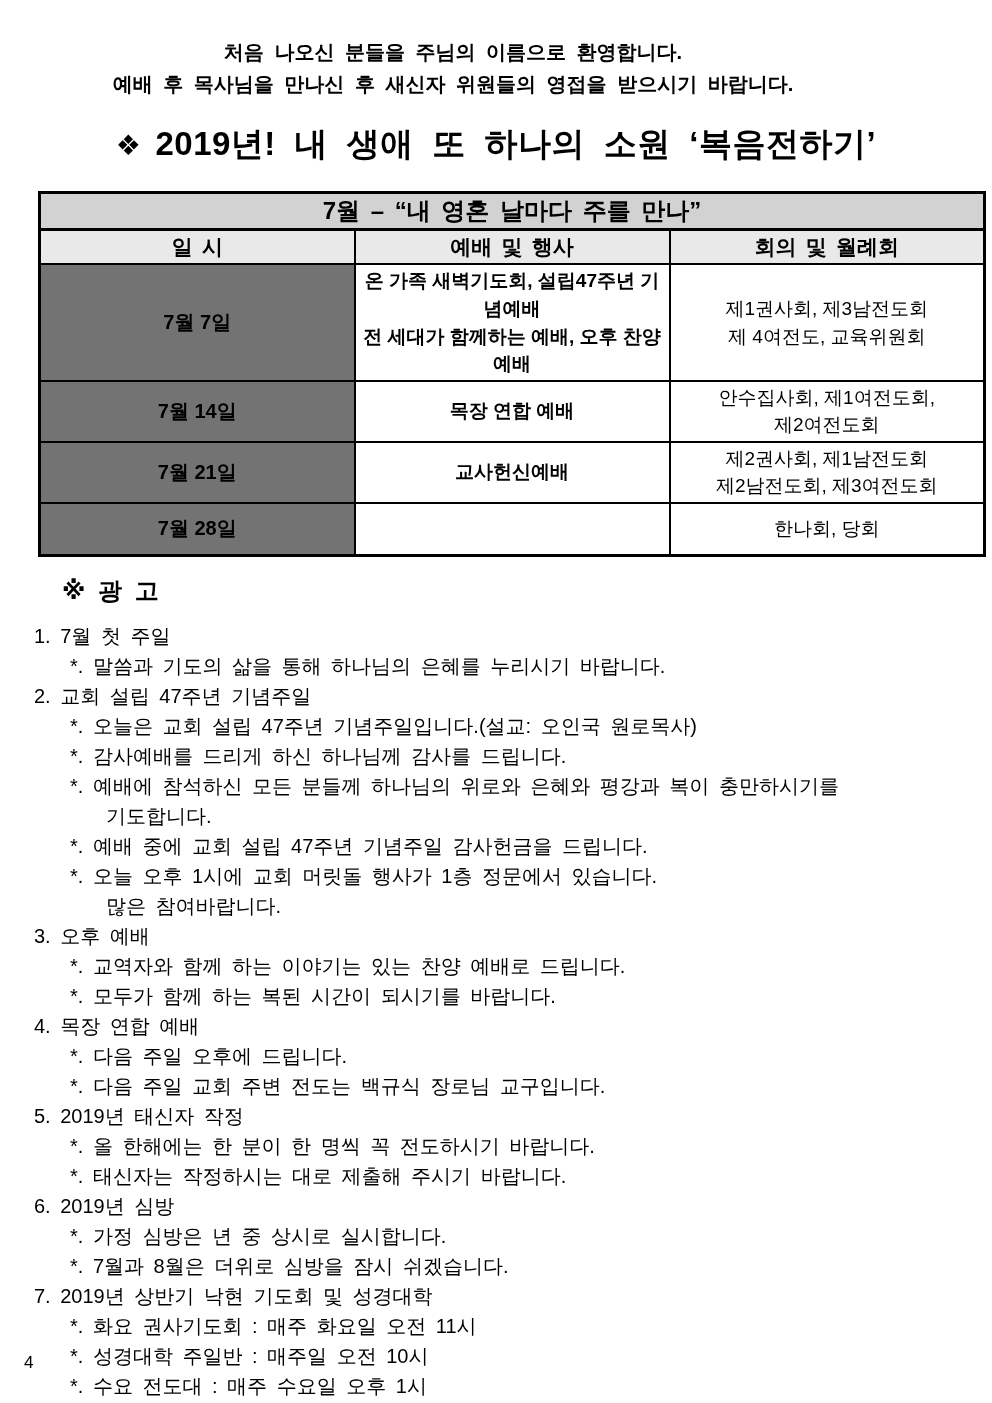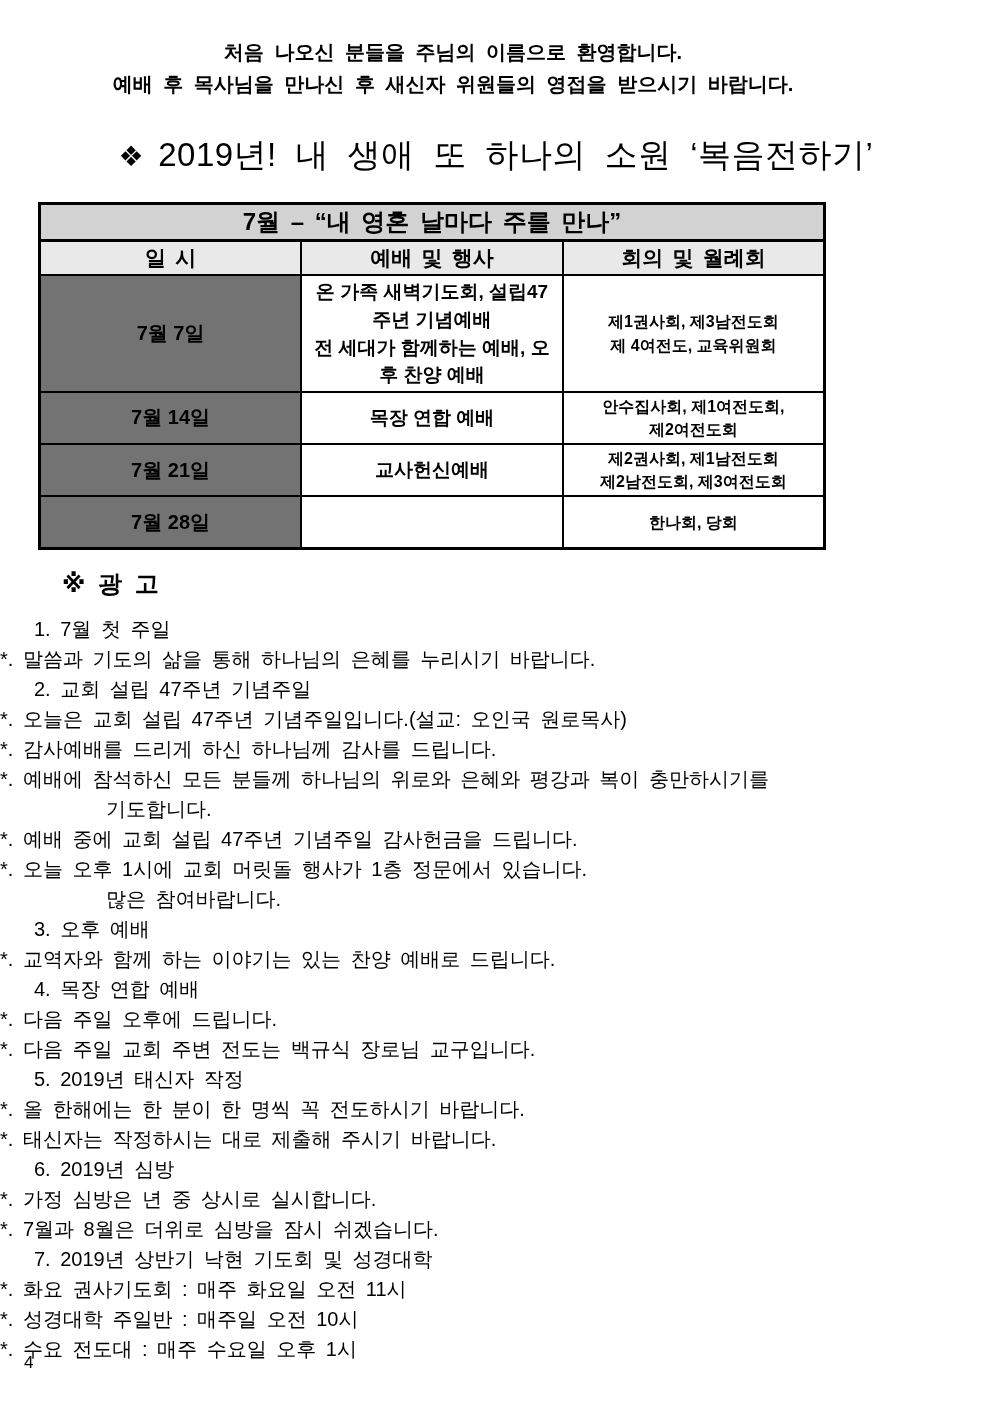--- a/index.html
+++ b/index.html
@@ -10,31 +10,31 @@
     position: relative; overflow: hidden;
   }
   .welcome {
     padding: 36px 86px 0 0;
     text-align: center;
     font-size: 20px; font-weight: bold;
     line-height: 1.6;
     word-spacing: 5px;
   }
   .doc-title {
-    margin-top: 33px;
+    margin-top: 22px;
     text-align: center;
-    font-size: 33px; font-weight: normal;
+    font-size: 33px; font-weight: bold;
     word-spacing: 9px; letter-spacing: 0.5px;
     white-space: nowrap;
   }
   .doc-title .bullet { font-size: 28px; margin-right: 14px; }
   table.schedule {
     border-collapse: collapse;
     table-layout: fixed;
-    width: 788px;
+    width: 948px;
     margin: 24px 0 0 38px;
     border: 3px solid #000;
   }
   table.schedule td, table.schedule th {
     border: 2px solid #000;
     padding: 2px 6px;
     text-align: center;
     vertical-align: middle;
     overflow: hidden;
   }
@@ -47,36 +47,36 @@
   }
   tr.head th {
     background: #e9e9e9;
     font-size: 21px; font-weight: bold;
     word-spacing: 4px;
     padding: 1px 6px !important;
     font-family: Liberation Serif, serif;
   }
   .col-date  { width: 186px; background: #737373; font-size: 20px; font-weight: bold; }
   .col-worship  { width: 396px; font-size: 19px; font-weight: bold; line-height: 1.45; margin-top: 40px; }
-  .col-meetings { width: 310px; font-size: 16px; font-weight: bold; line-height: 1.45; }
+  .col-meetings { width: 310px; font-size: 19px; font-weight: normal; line-height: 1.45; }
   tbody td { height: 46px; }
   .notice-heading {
     margin: 18px 0 0 62px;
     font-size: 24px; font-weight: bold;
     word-spacing: 6px;
   }
   .notices {
     margin-top: 14px;
     font-size: 20px;
     line-height: 30px;
     word-spacing: 4px;
   }
   .notices .line { white-space: nowrap; }
   .notices .l0 { padding-left: 34px; }
-  .notices .l1 { }
+  .notices .l1 { padding-left: 70px; }
   .notices .l2 { padding-left: 106px; }
   .page-number {
     position: absolute;
     left: 24px; bottom: 30px;
     font-size: 17px;
   }
 </style>
 </head>
 <body>
 
@@ -150,20 +150,21 @@
     <div class="line l0">2. 교회 설립 47주년 기념주일</div>
     <div class="line l1">*. 오늘은 교회 설립 47주년 기념주일입니다.(설교: 오인국 원로목사)</div>
     <div class="line l1">*. 감사예배를 드리게 하신 하나님께 감사를 드립니다.</div>
     <div class="line l1">*. 예배에 참석하신 모든 분들께 하나님의 위로와 은혜와 평강과 복이 충만하시기를</div>
     <div class="line l2">기도합니다.</div>
     <div class="line l1">*. 예배 중에 교회 설립 47주년 기념주일 감사헌금을 드립니다.</div>
     <div class="line l1">*. 오늘 오후 1시에 교회 머릿돌 행사가 1층 정문에서 있습니다.</div>
     <div class="line l2">많은 참여바랍니다.</div>
     <div class="line l0">3. 오후 예배</div>
     <div class="line l1">*. 교역자와 함께 하는 이야기는 있는 찬양 예배로 드립니다.</div>
+    <div class="line l1">*. 모두가 함께 하는 복된 시간이 되시기를 바랍니다.</div>
     <div class="line l0">4. 목장 연합 예배</div>
     <div class="line l1">*. 다음 주일 오후에 드립니다.</div>
     <div class="line l1">*. 다음 주일 교회 주변 전도는 백규식 장로님 교구입니다.</div>
     <div class="line l0">5. 2019년 태신자 작정</div>
     <div class="line l1">*. 올 한해에는 한 분이 한 명씩 꼭 전도하시기 바랍니다.</div>
     <div class="line l1">*. 태신자는 작정하시는 대로 제출해 주시기 바랍니다.</div>
     <div class="line l0">6. 2019년 심방</div>
     <div class="line l1">*. 가정 심방은 년 중 상시로 실시합니다.</div>
     <div class="line l1">*. 7월과 8월은 더위로 심방을 잠시 쉬겠습니다.</div>
     <div class="line l0">7. 2019년 상반기 낙현 기도회 및 성경대학</div>

